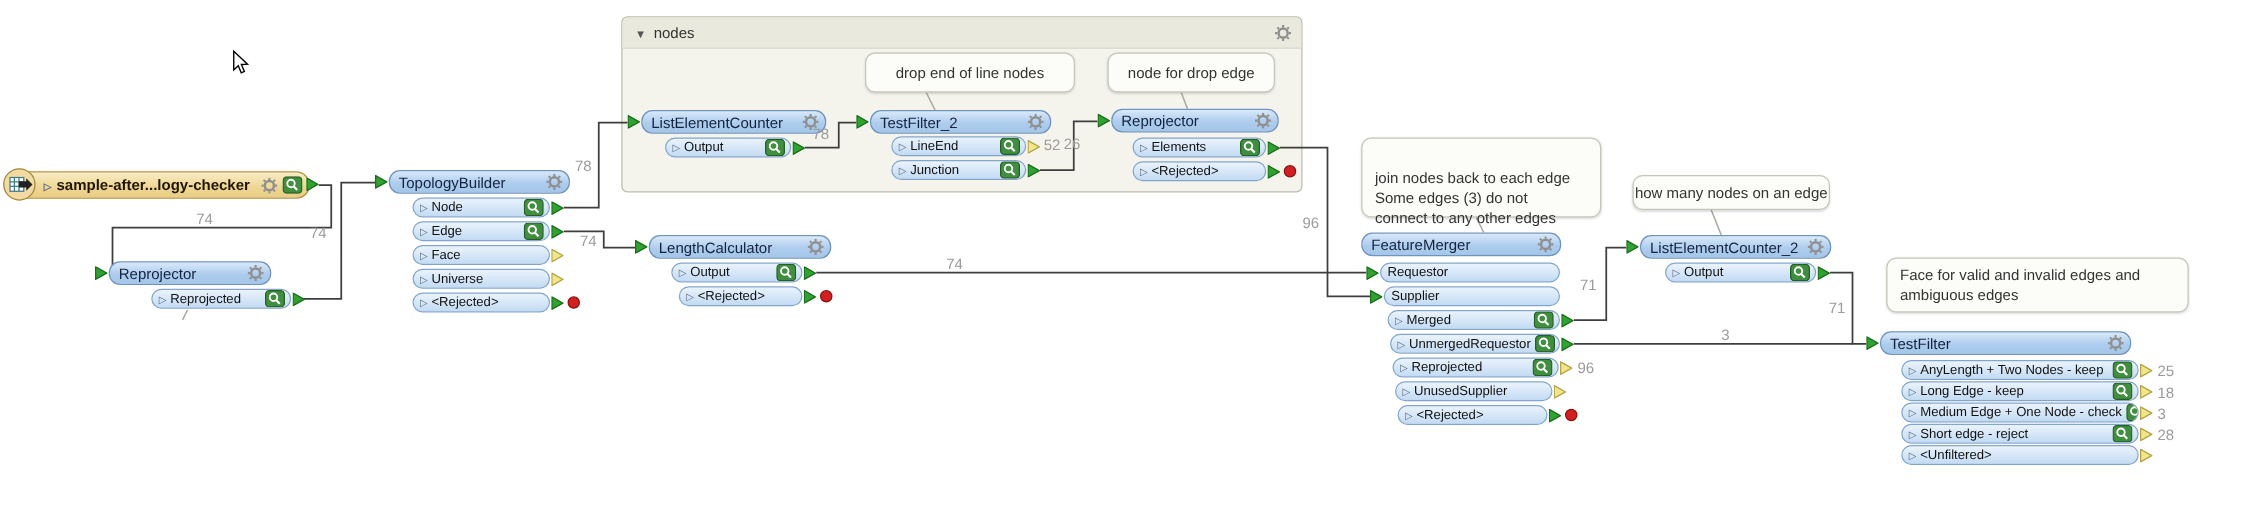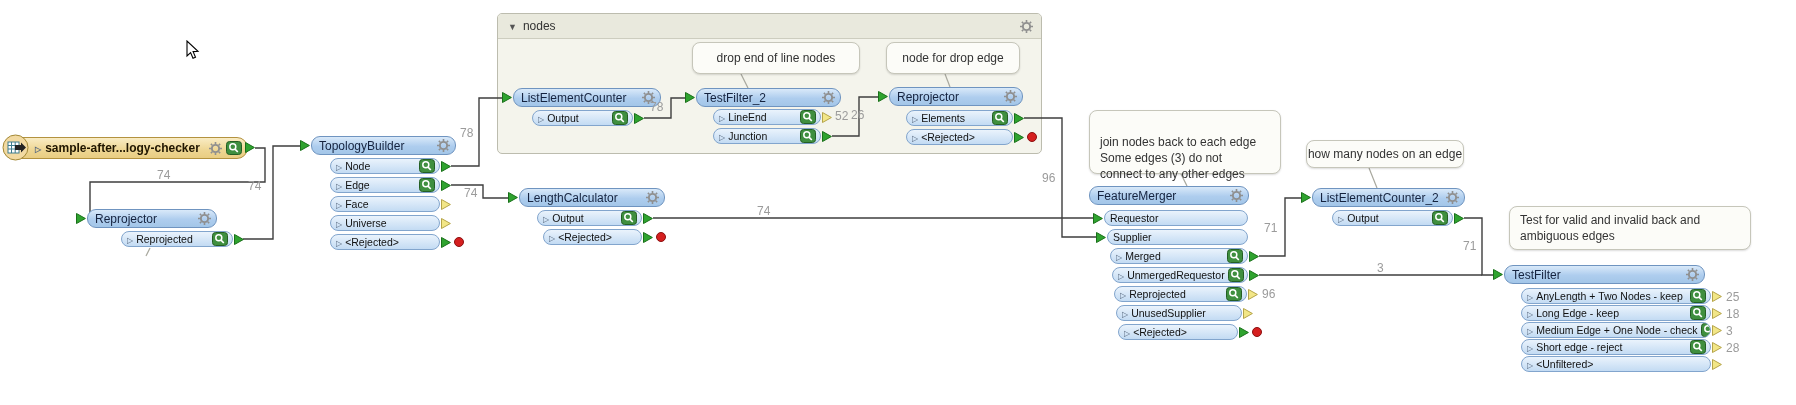--- a/index.html
+++ b/index.html
@@ -560,21 +560,21 @@
   </div>
   <div class="ann" style="left:1089px;top:110px;width:192px;height:64px;padding:23px 10px">
     <span class="ln">join nodes back to each edge</span>
     <span class="ln">Some edges (3) do not</span>
     <span class="ln">connect to any other edges</span>
   </div>
   <div class="ann center" style="left:1306px;top:140px;width:158px;height:28px">
     <span>how many nodes on an edge</span>
   </div>
   <div class="ann" style="left:1509px;top:206px;width:242px;height:44px;padding:5px 10px">
-    <span class="ln">Test for valid and invalid back and</span>
+    <span class="ln">Face for valid and invalid edges and</span>
     <span class="ln">ambiguous edges</span>
   </div>
 
   <svg id="cursor" class="abs" style="left:186px;top:40px" width="14" height="20">
     <path d="M1,1 L1,16 L4.6,12.6 L7,18.3 L9.5,17.2 L7.1,11.6 L12,11.3 Z" fill="#ffffff" stroke="#000000" stroke-width="1.1"></path>
   </svg>
 
 </div>
 
 </body></html>

